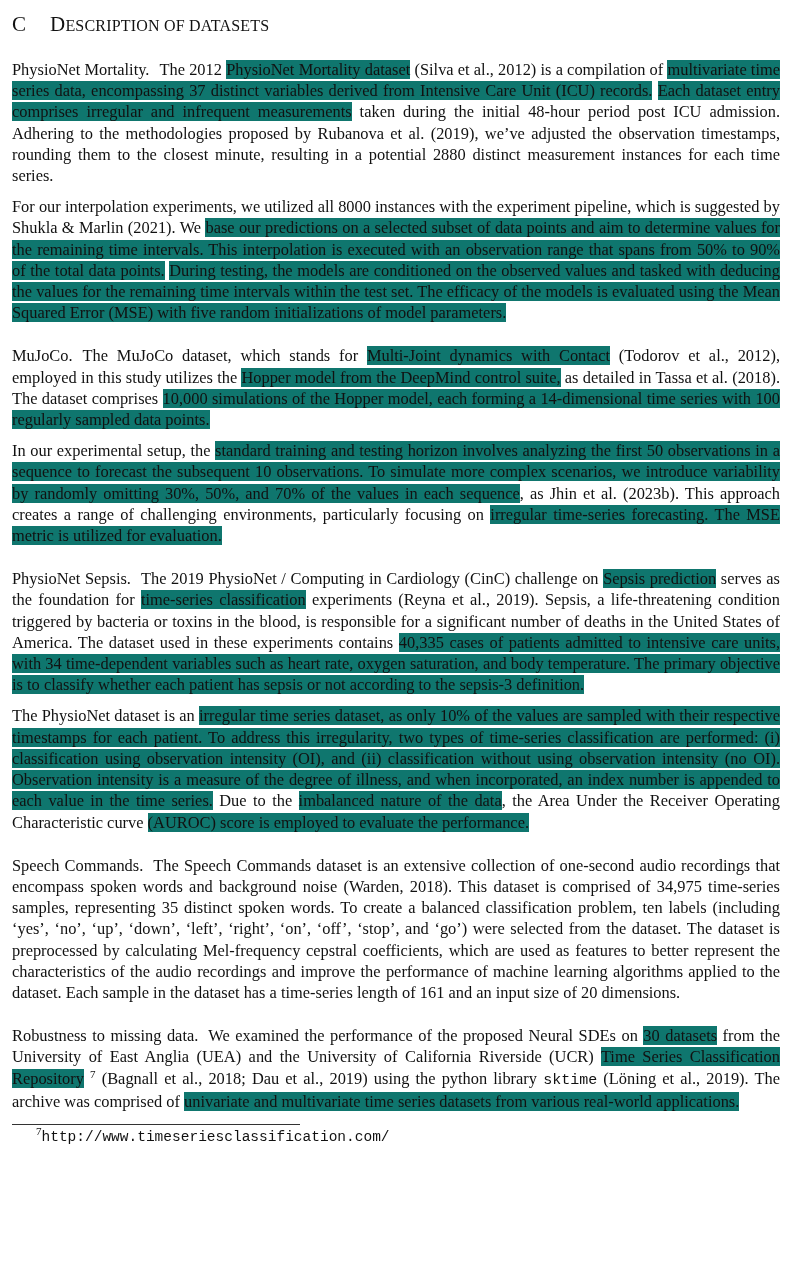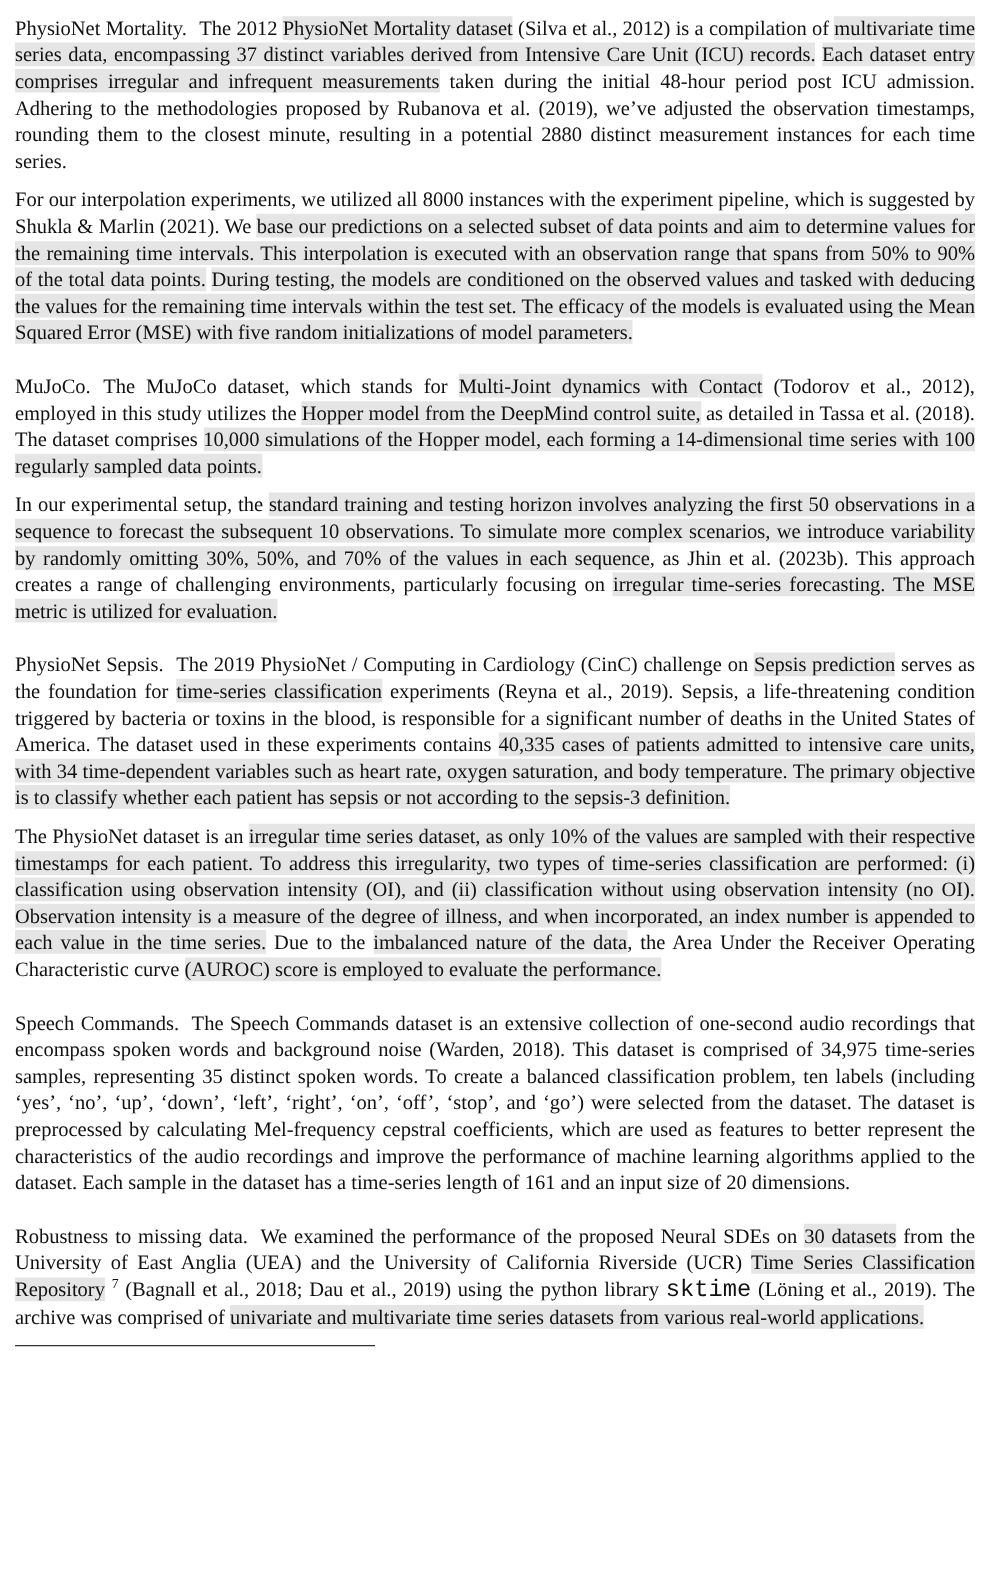--- a/index.html
+++ b/index.html
@@ -14,38 +14,44 @@
   }
   .section-title .num { display: inline-block; width: 38px; }
   .section-title .big { font-size: 21px; }
   .section-title .small { font-size: 16px; text-transform: uppercase; }
   p.para {
     font-size: 16.4px; line-height: 21.2px; margin: 0 0 10px 0;
     text-align: justify; hyphens: none;
   }
   p.para.gap { margin-bottom: 22px; }
   .runin { font-weight: normal; margin-right: 10px; }
-  .hl { background: #e5e5e5; }
+  .hl { background: #0f766e; }
   .ul { text-underline-offset: 2px; }
-  .mono { font-family: "Liberation Mono", "DejaVu Sans Mono", monospace; font-size: 19px; }
+  .mono { font-family: "Liberation Mono", "DejaVu Sans Mono", monospace; font-size: 15px; }
   sup { font-size: 11px; line-height: 0; }
   .fn-rule { width: 288px; border-top: 1px solid #333; margin: 12px 0 4px 0; }
   .footnote { font-size: 14px; padding-left: 24px; }
   .footnote .mono { font-size: 14.5px; }
 </style>
 </head>
 <body>
 
 <div class="page">
+  <h2 class="section-title">
+    <span class="num big">C</span><span class="big">D</span><span class="small">escription of datasets</span>
+  </h2>
 
   <div id="paras">
       <p class="para"><span class="runin">PhysioNet Mortality.</span><span class="">The 2012 </span><span class="hl">PhysioNet Mortality dataset</span><span class=""> (Silva et al., 2012) is a compilation of </span><span class="hl">multivariate time series data, encompassing 37 distinct variables derived from Intensive Care Unit (ICU) records.</span><span class=""> </span><span class="hl">Each dataset entry comprises irregular and infrequent measurements</span><span class=""> taken during the initial 48-hour period post ICU admission. Adhering to the methodologies proposed by Rubanova et al. (2019), we’ve adjusted the observation timestamps, rounding them to the closest minute, resulting in a potential 2880 distinct measurement instances for each time series.</span></p>
       <p class="para gap"><span class="">For our interpolation experiments, we utilized all 8000 instances with the experiment pipeline, which is suggested by Shukla &amp; Marlin (2021). We </span><span class="hl">base our predictions on a selected subset of data points and aim to determine values for the remaining time intervals. This interpolation is executed with an observation range that spans from 50% to 90% of the total data points.</span><span class=""> </span><span class="hl">During testing, the models are conditioned on the observed values and tasked with deducing the values for the remaining time intervals within the test set. The efficacy of the models is evaluated using the Mean Squared Error (MSE) with five random initializations of model parameters.</span></p>
       <p class="para"><span class="runin">MuJoCo.</span><span class="">The MuJoCo dataset, which stands for </span><span class="hl ul">Mu</span><span class="hl">lti-</span><span class="hl ul">Jo</span><span class="hl">int dynamics with </span><span class="hl ul">Co</span><span class="hl">ntact</span><span class=""> (Todorov et al., 2012), employed in this study utilizes the </span><span class="hl">Hopper model from the DeepMind control suite,</span><span class=""> as detailed in Tassa et al. (2018). The dataset comprises </span><span class="hl">10,000 simulations of the Hopper model, each forming a 14-dimensional time series with 100 regularly sampled data points.</span></p>
       <p class="para gap"><span class="">In our experimental setup, the </span><span class="hl">standard training and testing horizon involves analyzing the first 50 observations in a sequence to forecast the subsequent 10 observations. To simulate more complex scenarios, we introduce variability by randomly omitting 30%, 50%, and 70% of the values in each sequence</span><span class="">, as Jhin et al. (2023b). This approach creates a range of challenging environments, particularly focusing on </span><span class="hl">irregular time-series forecasting. The MSE metric is utilized for evaluation.</span></p>
       <p class="para"><span class="runin">PhysioNet Sepsis.</span><span class="">The 2019 PhysioNet / Computing in Cardiology (CinC) challenge on </span><span class="hl">Sepsis prediction</span><span class=""> serves as the foundation for </span><span class="hl">time-series classification</span><span class=""> experiments (Reyna et al., 2019). Sepsis, a life-threatening condition triggered by bacteria or toxins in the blood, is responsible for a significant number of deaths in the United States of America. The dataset used in these experiments contains </span><span class="hl">40,335 cases of patients admitted to intensive care units, with 34 time-dependent variables such as heart rate, oxygen saturation, and body temperature. The primary objective is to classify whether each patient has sepsis or not according to the sepsis-3 definition.</span></p>
       <p class="para gap"><span class="">The PhysioNet dataset is an </span><span class="hl">irregular time series dataset, as only 10% of the values are sampled with their respective timestamps for each patient. To address this irregularity, two types of time-series classification are performed: (i) classification using observation intensity (OI), and (ii) classification without using observation intensity (no OI). Observation intensity is a measure of the degree of illness, and when incorporated, an index number is appended to each value in the time series.</span><span class=""> Due to the </span><span class="hl">imbalanced nature of the data</span><span class="">, the Area Under the Receiver Operating Characteristic curve </span><span class="hl">(AUROC) score is employed to evaluate the performance.</span></p>
       <p class="para gap"><span class="runin">Speech Commands.</span><span class="">The Speech Commands dataset is an extensive collection of one-second audio recordings that encompass spoken words and background noise (Warden, 2018). This dataset is comprised of 34,975 time-series samples, representing 35 distinct spoken words. To create a balanced classification problem, ten labels (including ‘yes’, ‘no’, ‘up’, ‘down’, ‘left’, ‘right’, ‘on’, ‘off’, ‘stop’, and ‘go’) were selected from the dataset. The dataset is preprocessed by calculating Mel-frequency cepstral coefficients, which are used as features to better represent the characteristics of the audio recordings and improve the performance of machine learning algorithms applied to the dataset. Each sample in the dataset has a time-series length of 161 and an input size of 20 dimensions.</span></p>
       <p class="para"><span class="runin">Robustness to missing data.</span><span class="">We examined the performance of the proposed Neural SDEs on </span><span class="hl">30 datasets</span><span class=""> from the University of East Anglia (UEA) and the University of California Riverside (UCR) </span><span class="hl">Time Series Classification Repository</span><span class=""> </span><sup>7</sup><span class=""> (Bagnall et al., 2018; Dau et al., 2019) using the python library </span><span class="mono">sktime</span><span class=""> (Löning et al., 2019). The archive was comprised of </span><span class="hl">univariate and multivariate time series datasets from various real-world applications.</span></p>
     </div>
 
   <div class="fn-rule"></div>
+  <div class="footnote">
+    <sup>7</sup><span class="mono">http://www.timeseriesclassification.com/</span>
+  </div>
 </div>
 
 </body></html>

